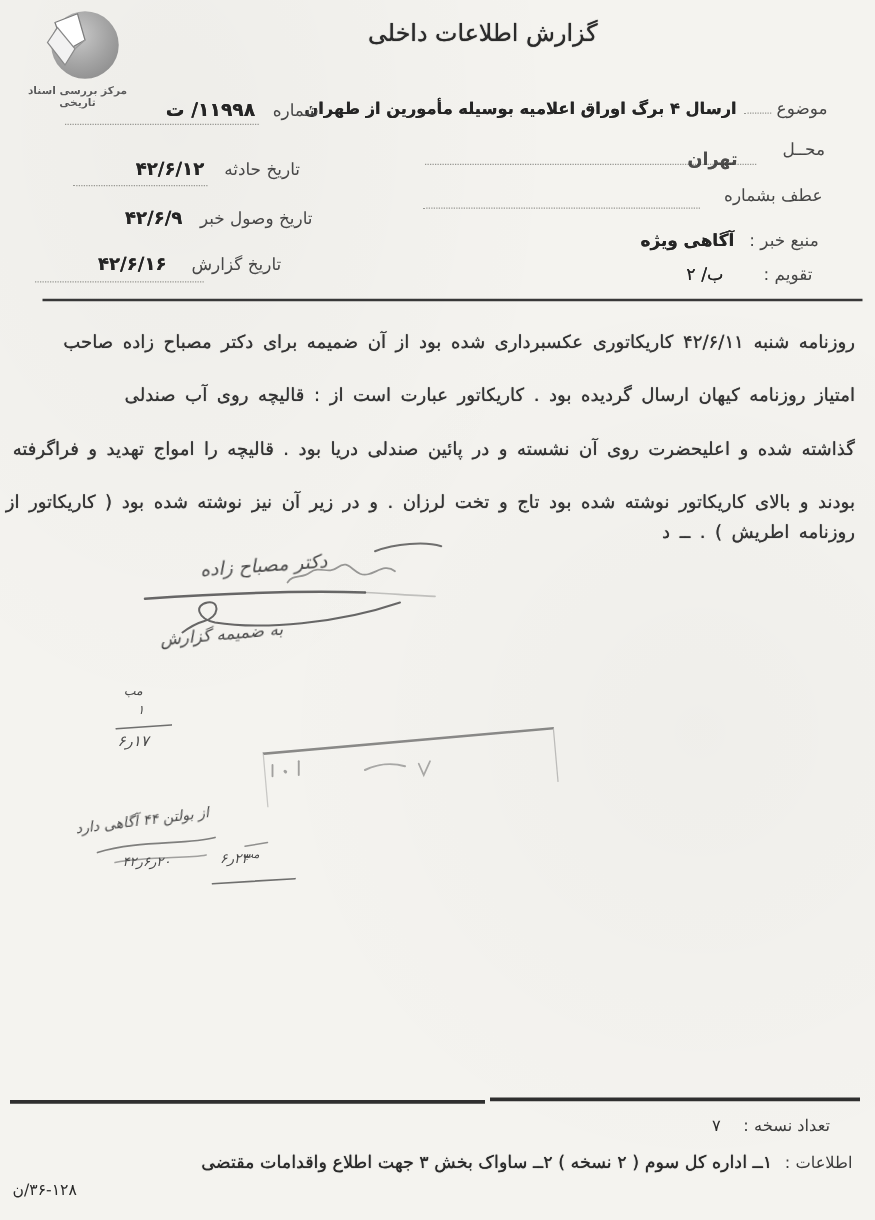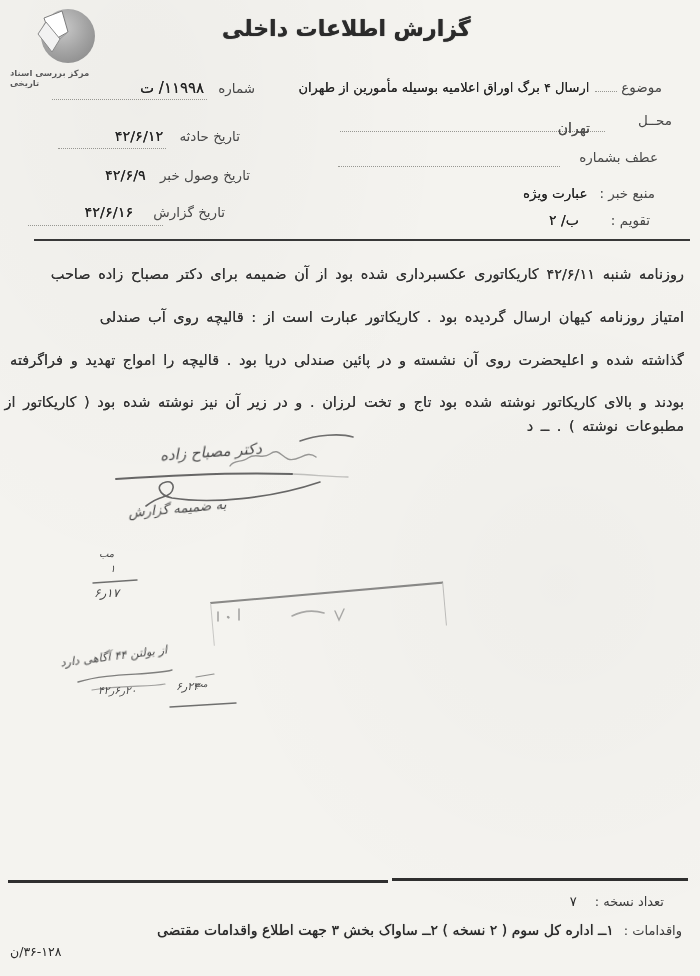--- a/index.html
+++ b/index.html
@@ -9,28 +9,28 @@
       radial-gradient(ellipse at 20% 10%, rgba(0,0,0,0.025), transparent 40%),
       radial-gradient(ellipse at 80% 60%, rgba(0,0,0,0.02), transparent 45%),
       #f4f3ef;
     overflow:hidden;
     font-family:"DejaVu Sans", sans-serif;
     direction:rtl;
     color:#2f2f2f;
   }
   .abs{position:absolute;}
   .lbl{font-size:13.5px;color:#474747;white-space:nowrap;}
-  .val{font-weight:normal;color:#252525;white-space:nowrap;text-shadow:0 0 .5px #333;}
+  .val{font-weight:bold;color:#252525;white-space:nowrap;text-shadow:0 0 .5px #333;}
   .fieldrow{display:flex;align-items:baseline;white-space:nowrap;}
   .dotline{border-bottom:1.6px dotted #979792;height:1px;}
   .title{
-    font-size:22px;font-weight:bold;color:#2b2b2b;text-align:left;
+    font-size:19px;font-weight:normal;color:#2b2b2b;text-align:right;
     text-shadow:0 0 .8px #2b2b2b;letter-spacing:1px;
   }
-  .orgname{font-size:8.5px;font-weight:bold;color:#5a5a5a;text-align:left;
+  .orgname{font-size:8.5px;font-weight:bold;color:#5a5a5a;text-align:center;
     text-shadow:0 0 1px #fff;}
   .divider{background:#383838;}
   .bodyline{
     font-size:14.5px;color:#343434;white-space:nowrap;
     letter-spacing:.2px;word-spacing:3px;
     text-shadow:0 0 .6px #3a3a3a;
   }
   .hw{
     font-style:italic;color:#4a4a4a;white-space:nowrap;
     filter:blur(.3px);
@@ -72,30 +72,30 @@
   </div>
 
   <div class="abs title" style="right:222px;top:16px;width:256px;">گزارش اطلاعات داخلی</div>
 
   <div class="abs fieldrow" style="right:38px;top:79px;">
     <span class="lbl">موضوع</span>
     <span class="dotline" style="width:22px;margin:0 4px 3px 6px;"></span>
     <span class="val" style="font-size:13px;filter:blur(.35px);">ارسال ۴ برگ اوراق اعلامیه بوسیله مأمورین از طهران</span>
   </div>
 
-  <span class="abs lbl" style="right:28px;top:112px;">محــل</span>
+  <span class="abs lbl" style="right:40px;top:112px;">محــل</span>
   <span class="abs dotline" style="right:95px;top:130px;width:265px;"></span>
   <span class="abs val" style="right:110px;top:120px;font-size:14px;filter:blur(.5px);opacity:.8;">تهران</span>
 
   <span class="abs lbl" style="right:42px;top:149px;">عطف بشماره</span>
   <span class="abs dotline" style="right:140px;top:165px;width:222px;"></span>
 
   <div class="abs fieldrow" style="right:45px;top:185px;">
     <span class="lbl">منبع خبر :</span>
-    <span class="val" style="margin-right:12px;font-size:13.5px;filter:blur(.3px);">عبارت ویژه</span>
+    <span class="val" style="margin-right:12px;font-size:13.5px;filter:blur(.3px);">آگاهی ویژه</span>
   </div>
 
   <div class="abs fieldrow" style="right:50px;top:212px;">
     <span class="lbl">تقویم :</span>
     <span class="val" style="margin-right:32px;font-size:14px;font-weight:normal;">ب/ ۲</span>
   </div>
 
   <div class="abs fieldrow" style="right:445px;top:79px;">
     <span class="lbl">شماره</span>
     <span class="val" style="margin-right:14px;font-size:15px;">۱۱۹۹۸/ ت</span>
@@ -118,21 +118,21 @@
     <span class="val" style="margin-right:20px;font-size:14.5px;letter-spacing:2px;">۴۲/۶/۱۶</span>
   </div>
   <span class="abs dotline" style="left:28px;top:224px;width:135px;"></span>
 
   <div class="abs divider" style="left:34px;top:239px;width:656px;height:2px;"></div>
 
   <div class="abs bodyline" style="right:16px;top:266px;">روزنامه شنبه ۴۲/۶/۱۱ کاریکاتوری عکسبرداری شده بود از آن ضمیمه برای دکتر مصباح زاده صاحب</div>
   <div class="abs bodyline" style="right:16px;top:309px;">امتیاز روزنامه کیهان ارسال گردیده بود . کاریکاتور عبارت است از : قالیچه روی آب صندلی</div>
   <div class="abs bodyline" style="right:16px;top:394px;">بودند و بالای کاریکاتور نوشته شده بود تاج و تخت لرزان . و در زیر آن نیز نوشته شده بود ( کاریکاتور از</div>
   <div class="abs bodyline" style="right:16px;top:352px;">گذاشته شده و اعلیحضرت روی آن نشسته و در پائین صندلی دریا بود . قالیچه را امواج تهدید و فراگرفته</div>
-  <div class="abs bodyline" style="right:16px;top:418px;">مطبوعات نوشته ) . ــ د</div>
+  <div class="abs bodyline" style="right:16px;top:418px;">روزنامه اطریش ) . ــ د</div>
 
   <span class="abs hw" style="left:160px;top:443px;font-size:15px;transform:rotate(-4deg);">دکتر مصباح زاده</span>
   <span class="abs hw" style="left:128px;top:500px;font-size:13.5px;transform:rotate(-5deg);">به ضمیمه گزارش</span>
 
   <span class="abs hw" style="left:99px;top:548px;font-size:10px;">مب</span>
   <span class="abs hw" style="left:110px;top:563px;font-size:10px;">۱</span>
   <span class="abs hw" style="left:94px;top:586px;font-size:12px;font-family:Liberation Serif, serif;">۱۷ر۶</span>
 
   <span class="abs hw" style="left:60px;top:649px;font-size:11.5px;transform:rotate(-7deg);">از بولتن ۴۴ آگاهی دارد</span>
   <span class="abs hw" style="left:98px;top:684px;font-size:10.5px;">۲۰ر۶ر۴۲</span>
@@ -164,19 +164,19 @@
 
   <div class="abs fline" style="left:8px;top:880px;width:380px;height:3px;"></div>
   <div class="abs fline" style="left:392px;top:878px;width:296px;height:2.5px;"></div>
 
   <div class="abs fieldrow" style="right:36px;top:889px;">
     <span class="footer-lbl">تعداد نسخه :</span>
     <span class="footer-val" style="margin-right:18px;margin-top:5px;font-weight:normal;">۷</span>
   </div>
 
   <div class="abs fieldrow recipients" style="right:18px;top:916px;">
-    <span class="footer-lbl">واقدامات :</span>
+    <span class="footer-lbl">اطلاعات :</span>
     <span class="footer-val" style="margin-right:10px;margin-top:6px;">۱ــ اداره کل سوم ( ۲ نسخه ) ۲ــ ساواک بخش ۳ جهت اطلاع واقدامات مقتضی</span>
   </div>
 
   <span class="abs footer-val" style="left:10px;top:944px;font-size:12.5px;">۳۶-۱۲۸/ن</span>
 
 </div>
 
 </body></html>

